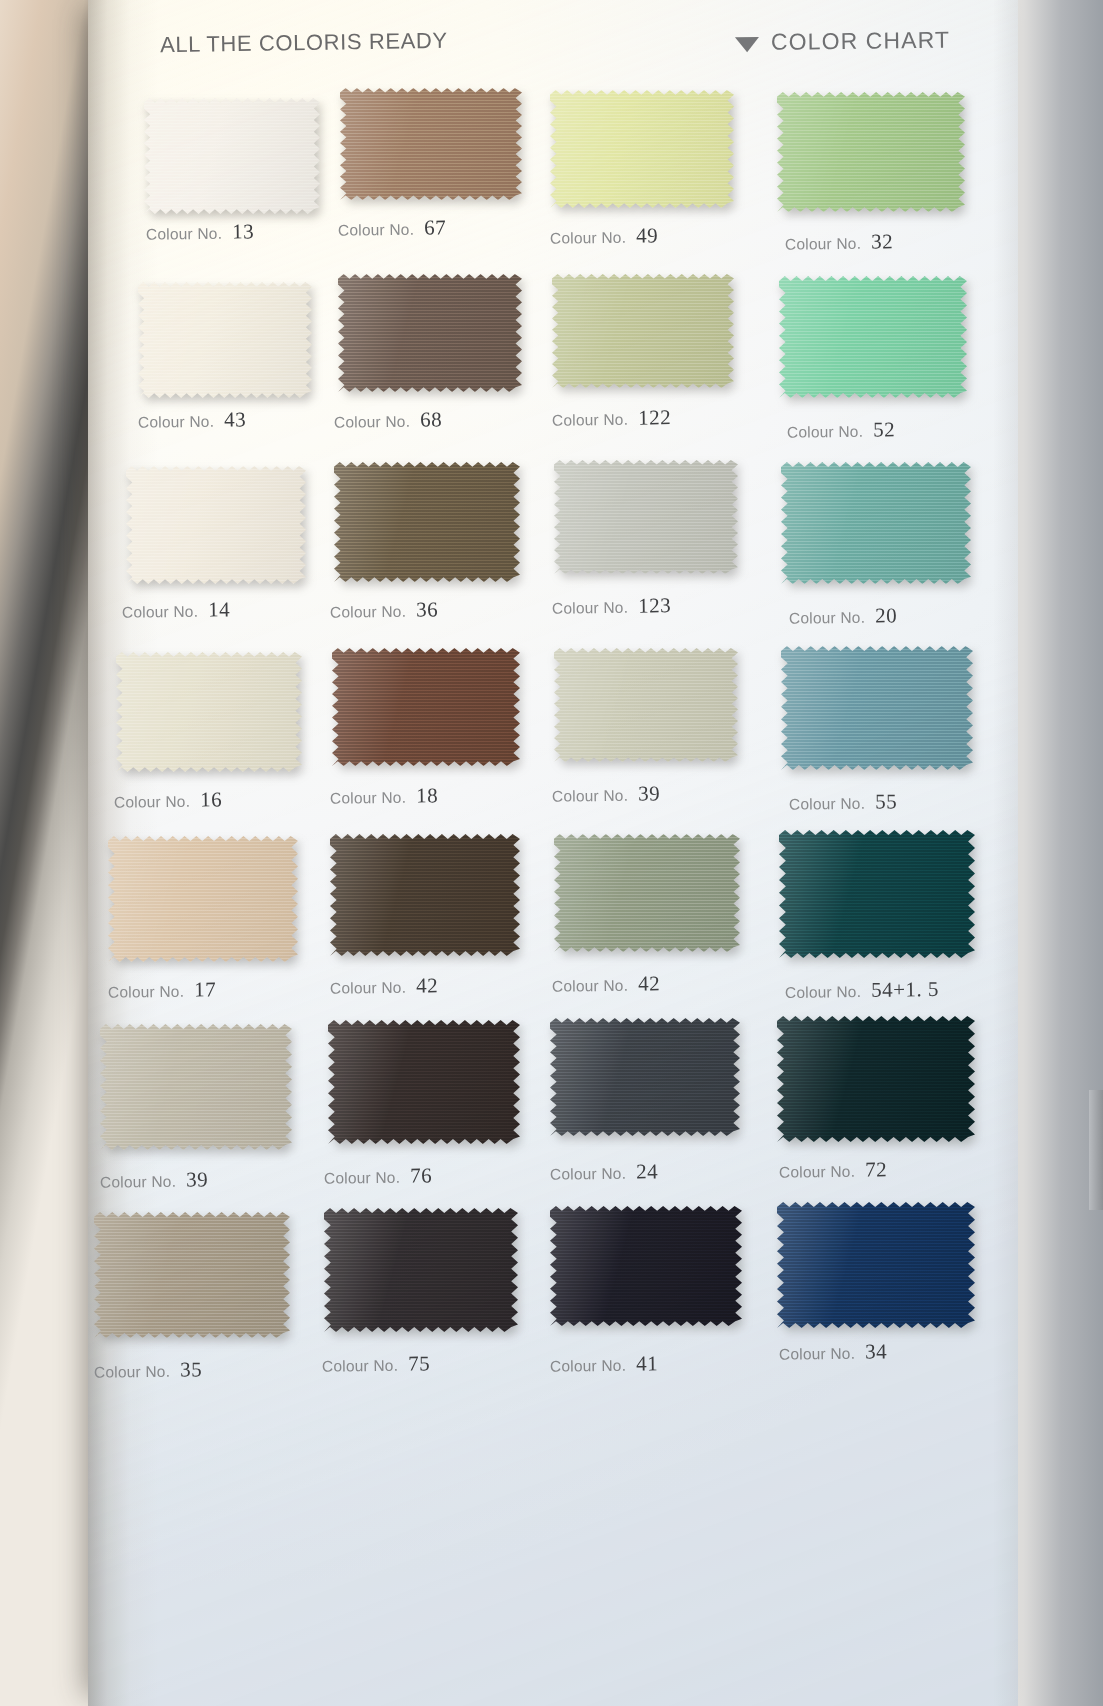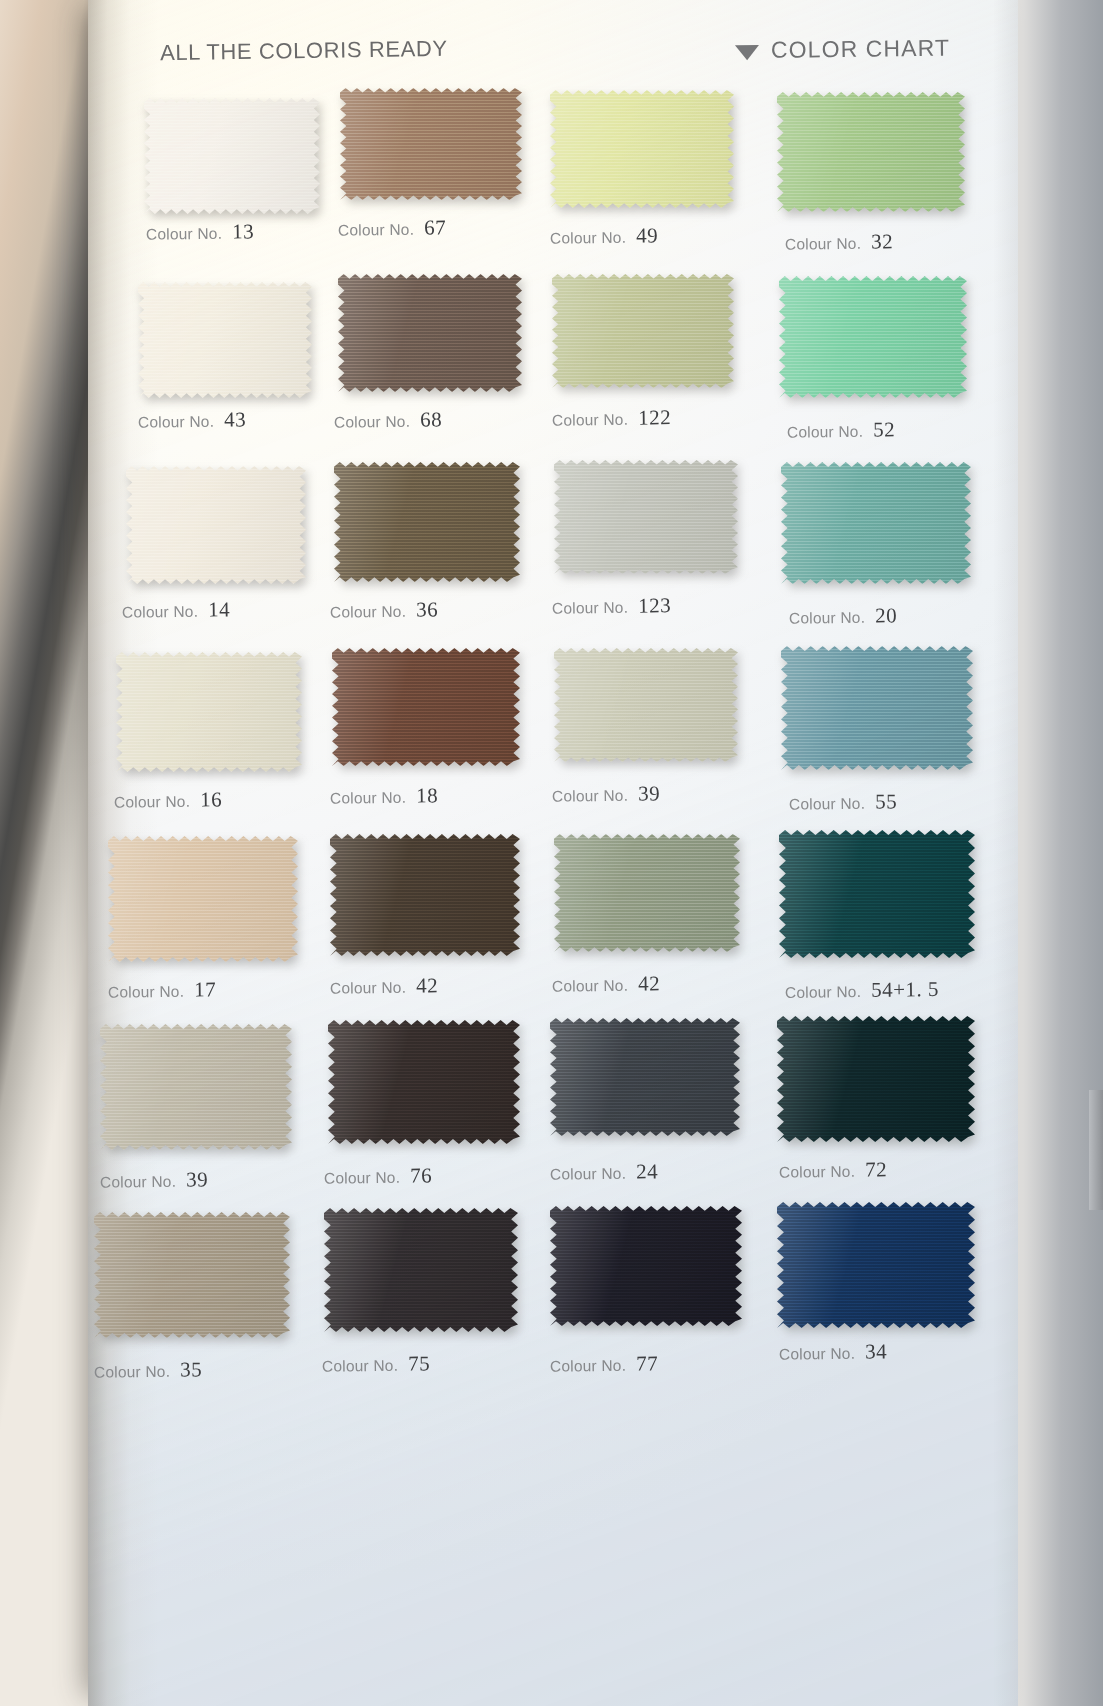--- a/index.html
+++ b/index.html
@@ -68,21 +68,21 @@
     background:
       linear-gradient(160deg, rgba(255,250,232,.55) 0%, rgba(255,253,245,.12) 22%, rgba(214,226,236,0) 48%, rgba(198,212,226,.30) 78%, rgba(188,204,220,.42) 100%);
     pointer-events: none;
     mix-blend-mode: multiply;
     opacity: .55;
   }
 
   
   #header {
     position: absolute;
-    left: 160px; top: 38px;
+    left: 160px; top: 30px;
     width: 790px; height: 40px;
   }
   #title-left {
     position: absolute; left: 0; top: 0;
     font-size: 22px;
     letter-spacing: .6px;
     color: #6a6a6c;
     transform: rotate(-0.9deg);
     white-space: nowrap;
   }
@@ -446,21 +446,21 @@
             <span class="cap">Colour No.</span>
             <span class="num">75</span>
           </div>
         </div>
         <div class="cell c2">
           <div class="swatch" style="left: 0px; top: 6px; width: 192px; height: 120px;">
             <div class="cloth" style="background-color: rgb(27, 26, 36);"></div>
           </div>
           <div class="label" style="left: 0px; top: 152px;">
             <span class="cap">Colour No.</span>
-            <span class="num">77</span>
+            <span class="num">41</span>
           </div>
         </div>
         <div class="cell c3">
           <div class="swatch" style="left: 14px; top: 2px; width: 198px; height: 126px;">
             <div class="cloth" style="background-color: rgb(18, 50, 92);"></div>
           </div>
           <div class="label" style="left: 16px; top: 140px;">
             <span class="cap">Colour No.</span>
             <span class="num">34</span>
           </div>

